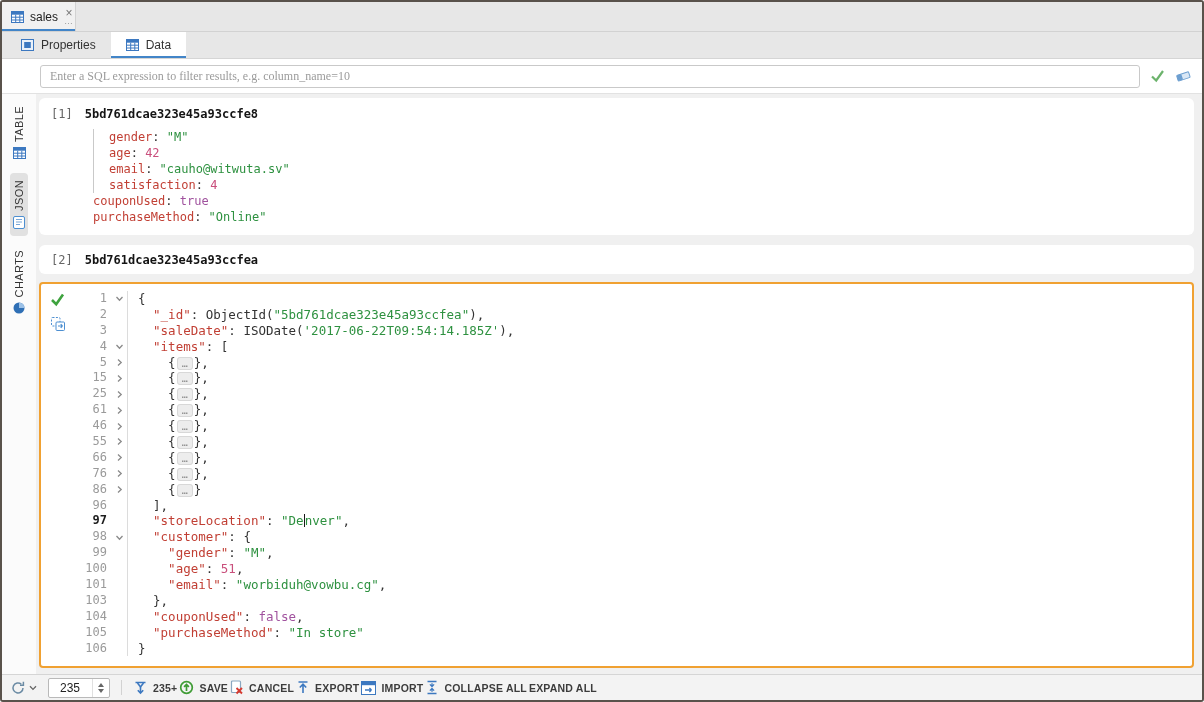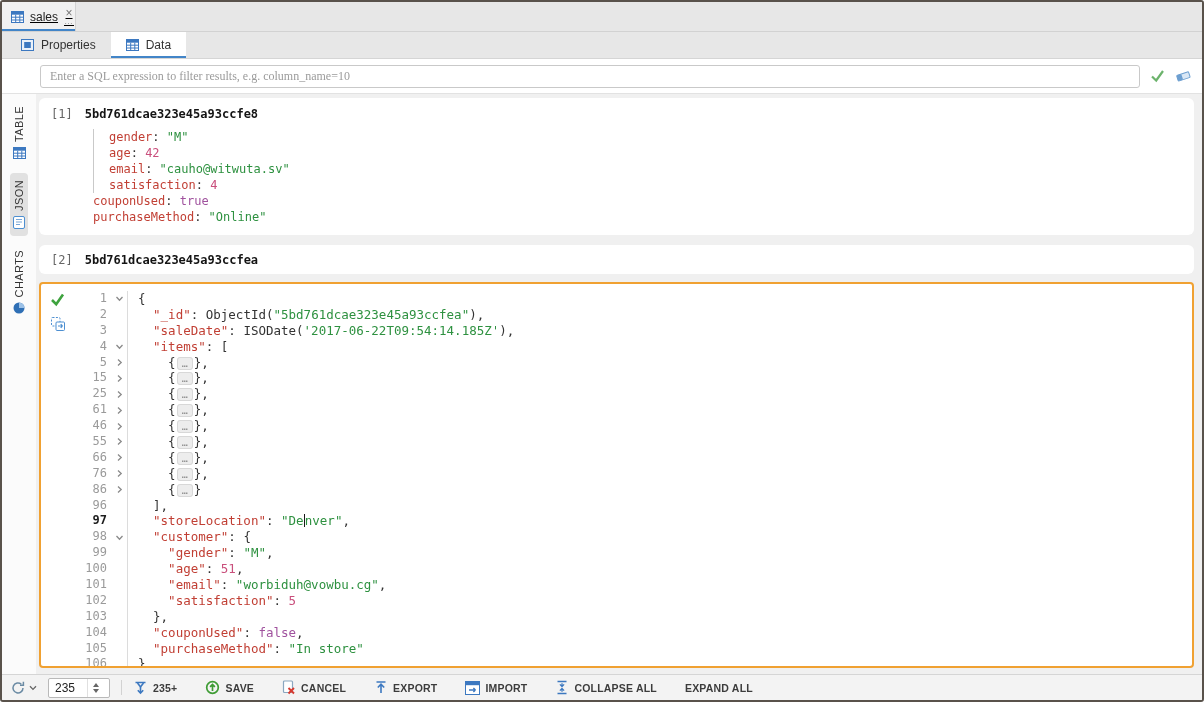--- a/index.html
+++ b/index.html
@@ -3,21 +3,21 @@
 <meta charset="utf-8">
 <style>
   * { box-sizing: border-box; }
   html, body { margin:0; padding:0; background:#fff; }
   .window {
     width:1204px; height:702px; border:2px solid #59524b; border-radius:3px;
     display:flex; flex-direction:column; background:#fff; overflow:hidden;
     font-family:"Liberation Sans", sans-serif;
   }
   
-  .editor-tabbar { height:30px; background:#e7e7e7; border-bottom:1px solid #d2d2d2; display:flex; flex:none;text-decoration:underline; }
+  .editor-tabbar { height:30px; background:#e7e7e7; border-bottom:1px solid #d2d2d2; display:flex; flex:none; }
   .editor-tab {
     width:74px; display:flex; align-items:center; gap:6px; padding:0 5px 0 9px;
     background:#f1f1f1; border-right:1px solid #d2d2d2; box-shadow: inset 0 -2px 0 #4285c8;
   }
   .tab-label { font-size:12px; color:#222; }
   .tab-controls { margin-left:auto; display:flex; flex-direction:column; align-items:center; line-height:8px; }
   .tab-close { color:#777; font-size:12px; cursor:pointer; }
   .tab-overflow { color:#999; font-size:9px; letter-spacing:1px; }
   
   .subtabbar { height:27px; background:#e7e7e7; border-bottom:1px solid #d5d5d5; display:flex; padding-left:4px; flex:none; }
@@ -52,27 +52,27 @@
   .crow.current .ln { color:#1d1d1d; font-weight:bold; }
   .fold { width:15px; flex:none; display:flex; align-items:center; justify-content:center; cursor:pointer; }
   .codeline { border-left:1px solid #dcdcdc; padding-left:10px; white-space:pre; flex:1; }
   .c-key { color:#c13f34; } .c-str { color:#2e9140; } .c-num { color:#c94f7c; }
   .c-bool { color:#a0529e; } .c-plain { color:#333; }
   .c-box { background:#ededed; border:1px solid #d8d8d8; border-radius:3px; padding:0 4px; color:#888; font-size:10px; margin:0 1px; }
   .cursor { display:inline-block; width:1.2px; height:13px; background:#1a1a1a; vertical-align:-2px; }
   
   .statusbar { height:26px; background:#f3f3f3; border-top:1px solid #d5d5d5; display:flex; align-items:center; padding:0 10px 0 8px; gap:11px; flex:none; }
   .refresh-group { display:flex; align-items:center; gap:3px; cursor:pointer; }
-  .spinner { display:flex; align-items:center; border:1px solid #b9b9b9; background:#fff; height:20px; width:62px; border-radius:2px; }
+  .spinner { display:flex; align-items:center; border:1px solid #b9b9b9; background:#fff; height:20px; width:62px; border-radius:2px;justify-content:flex-end; }
   .spinner input { border:none; width:38px; font-size:12px; padding-left:6px; outline:none; font-family:"Liberation Sans", sans-serif; color:#222; }
   .spin-arrows { display:flex; flex-direction:column; justify-content:center; gap:2px; padding:0 5px; border-left:1px solid #e0e0e0; height:100%; cursor:pointer; }
   .tri-up { width:0; height:0; border-left:3.5px solid transparent; border-right:3.5px solid transparent; border-bottom:4px solid #666; }
   .tri-dn { width:0; height:0; border-left:3.5px solid transparent; border-right:3.5px solid transparent; border-top:4px solid #666; }
   .sep { width:1px; height:15px; background:#d2d2d2; }
-  #toolbar-buttons { display:flex; align-items:center; gap:28px; }
+  #toolbar-buttons { display:flex; align-items:center; gap:2px; }
   .tb-btn { display:flex; align-items:center; gap:5px; font-size:10.5px; font-weight:bold; color:#3c3c3c; cursor:pointer; letter-spacing:.2px; }
   .status-text { margin-left:auto; color:#8c8c8c; font-size:11px;margin-top:40px; }
   .icon { display:inline-flex; align-items:center; }
 </style>
 </head>
 <body>
 
 <div class="window">
 
   <div class="editor-tabbar">
@@ -349,25 +349,20 @@
               <span class="ln">100</span>
               <span class="fold"></span>
               <span class="codeline"><span class="c-plain">    </span><span class="c-key">"age"</span><span class="c-plain">: </span><span class="c-num">51</span><span class="c-plain">,</span></span>
             </div>
             <div class="crow">
               <span class="ln">101</span>
               <span class="fold"></span>
               <span class="codeline"><span class="c-plain">    </span><span class="c-key">"email"</span><span class="c-plain">: </span><span class="c-str">"worbiduh@vowbu.cg"</span><span class="c-plain">,</span></span>
             </div>
             <div class="crow">
-              <span class="ln">102</span>
-              <span class="fold"></span>
-              <span class="codeline"><span class="c-plain">    </span><span class="c-key">"satisfaction"</span><span class="c-plain">: </span><span class="c-num">5</span></span>
-            </div>
-            <div class="crow">
               <span class="ln">103</span>
               <span class="fold"></span>
               <span class="codeline"><span class="c-plain">  },</span></span>
             </div>
             <div class="crow">
               <span class="ln">104</span>
               <span class="fold"></span>
               <span class="codeline"><span class="c-plain">  </span><span class="c-key">"couponUsed"</span><span class="c-plain">: </span><span class="c-bool">false</span><span class="c-plain">,</span></span>
             </div>
             <div class="crow">

